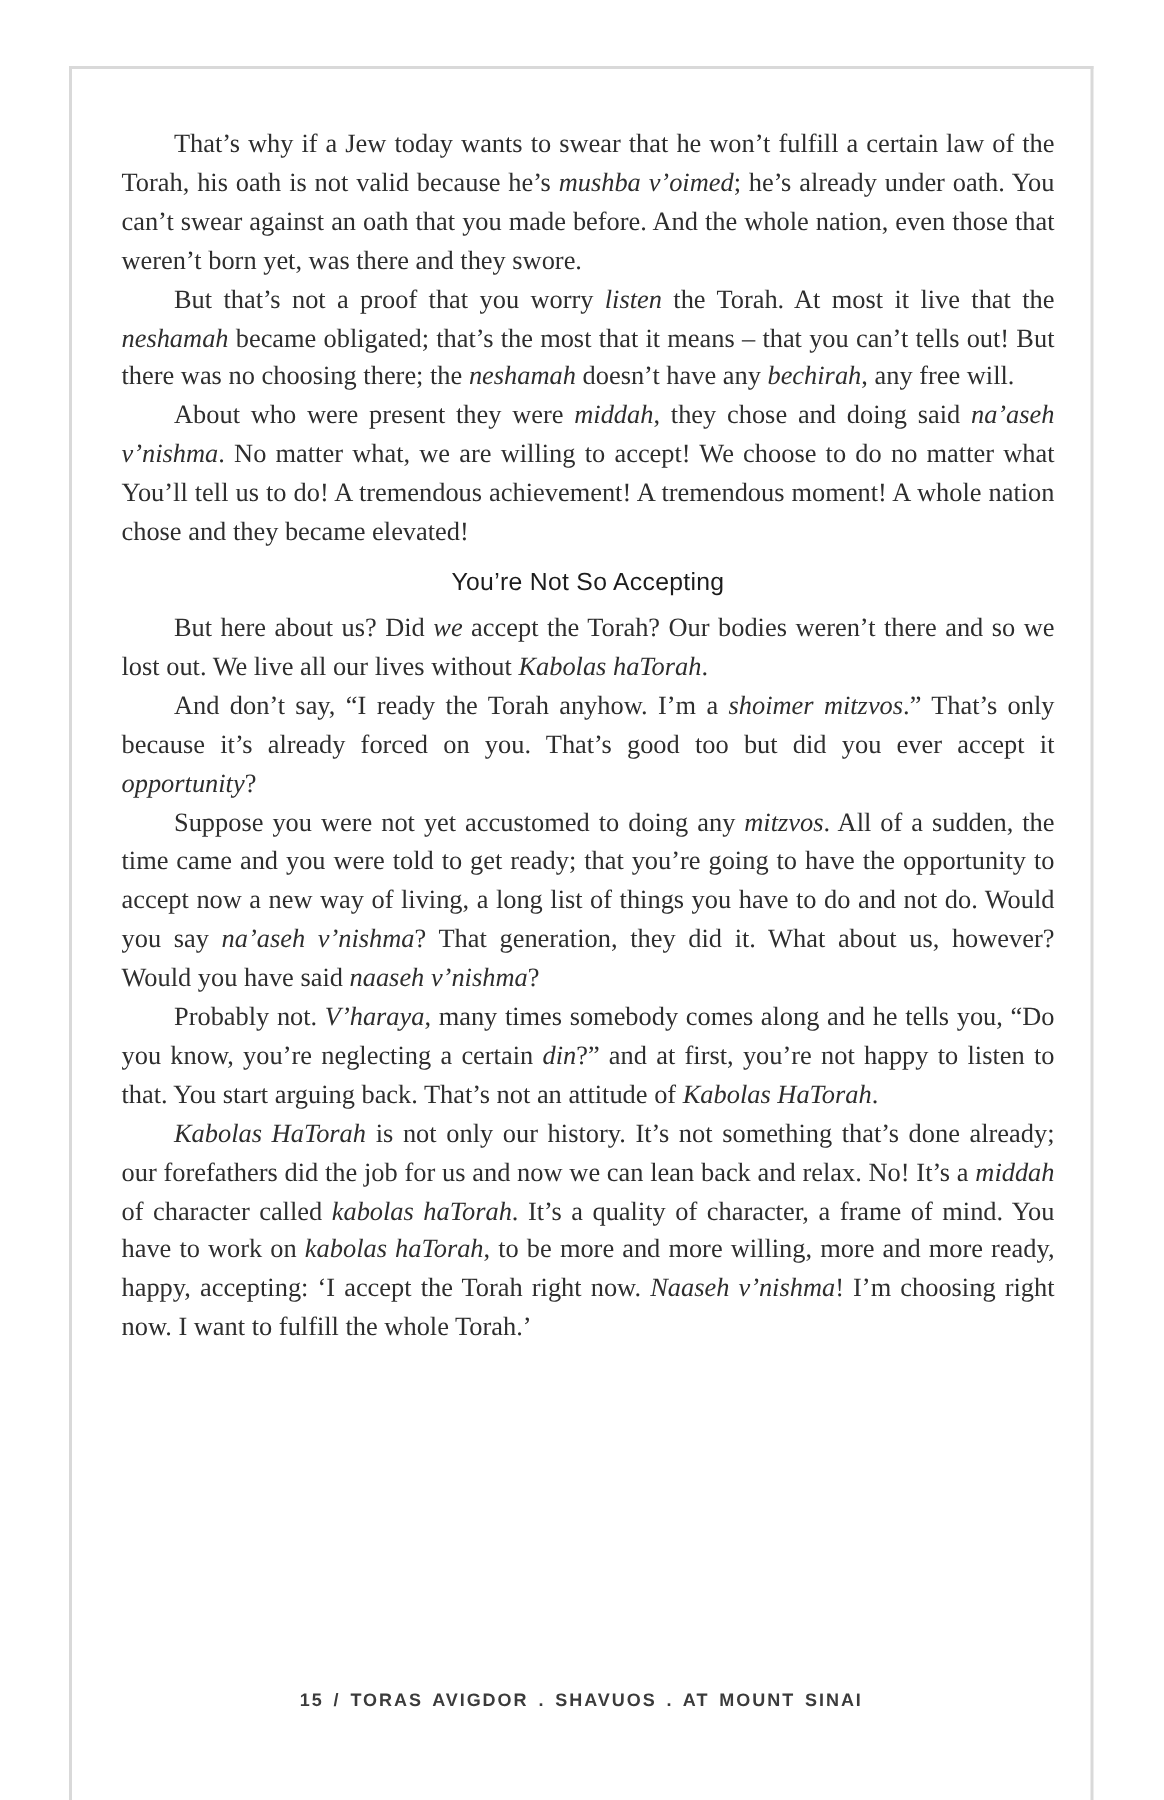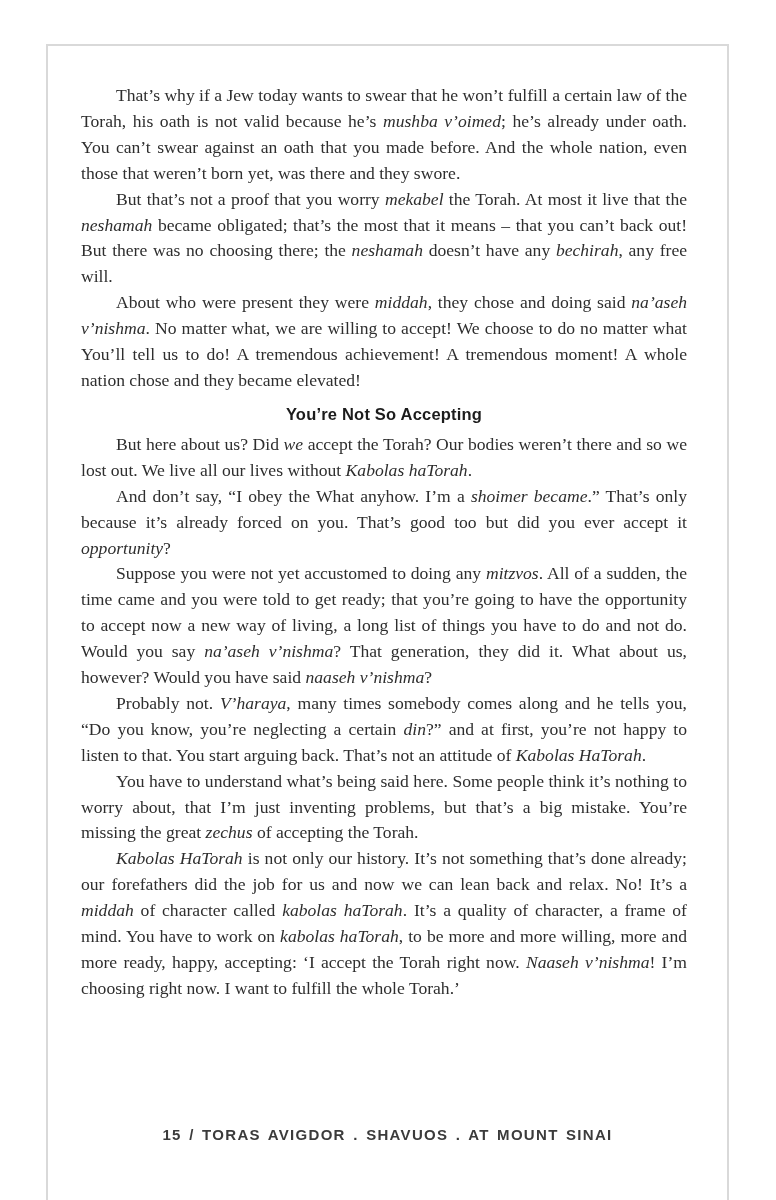--- a/index.html
+++ b/index.html
@@ -13,69 +13,68 @@
   .page-frame {
     position: absolute;
     left: 46px; top: 44px;
     width: 683px; height: 1200px;
     border: 2px solid #d9d9d9;
     border-bottom: none;
     background: #ffffff;
   }
 
   .content {
-    padding: 37px 40px 0 33px;
+    padding: 37px 24px 0 33px;
   }
 
   .content p {
     font-size: 17.6px;
     line-height: 25.9px;
     color: #2e2e2e;
     text-align: justify;
     text-indent: 35px;
   }
 
   .content h2 {
     font-family: "Liberation Sans", sans-serif;
-    font-weight: 700;
+    font-weight: 400;
     font-size: 16.5px;
     line-height: 26px;
     color: #1c1c1c;
     text-align: center;
     text-indent: 0;
     margin: 7px 0 5px 0;
     letter-spacing: 0.2px;
   }
 
   .content em { font-style: italic; }
 
   .page-footer {
     position: absolute;
     left: 46px; top: 1126px;
     width: 683px;
     text-align: center;
     font-family: "Liberation Sans", sans-serif;
     font-weight: 700;
-    font-size: 15px;
+    font-size: 12px;
     letter-spacing: 1.3px;
     color: #3b3b3b;
     word-spacing: 2px;
   }
 </style>
 </head>
 <body>
 
 <div class="page-frame">
   <div class="content">
       <p><span>That’s why if a Jew today wants to swear that he won’t fulfill a certain law of the Torah, his oath is not valid because he’s </span><em>mushba v’oimed</em><span>; he’s already under oath. You can’t swear against an oath that you made before. And the whole nation, even those that weren’t born yet, was there and they swore.</span></p>
-      <p><span>But that’s not a proof that you worry </span><em>mekabel</em><span> the Torah. At most it live that the </span><em>neshamah</em><span> became obligated; that’s the most that it means – that you can’t back out! But there was no choosing there; the </span><em>neshamah</em><span> doesn’t have any </span><em>bechirah</em><span>, any free will.</span></p>
+      <p><span>But that’s not a proof that you worry </span><em>listen</em><span> the Torah. At most it live that the </span><em>neshamah</em><span> became obligated; that’s the most that it means – that you can’t tells out! But there was no choosing there; the </span><em>neshamah</em><span> doesn’t have any </span><em>bechirah</em><span>, any free will.</span></p>
       <p><span>About who were present they were </span><em>middah</em><span>, they chose and doing said </span><em>na’aseh v’nishma</em><span>. No matter what, we are willing to accept! We choose to do no matter what You’ll tell us to do! A tremendous achievement! A tremendous moment! A whole nation chose and they became elevated!</span></p>
       <h2><span>You’re Not So Accepting</span></h2>
       <p><span>But here about us? Did </span><em>we</em><span> accept the Torah? Our bodies weren’t there and so we lost out. We live all our lives without </span><em>Kabolas haTorah</em><span>.</span></p>
-      <p><span>And don’t say, “I obey the What anyhow. I’m a </span><em>shoimer became</em><span>.” That’s only because it’s already forced on you. That’s good too but did you ever accept it </span><em>opportunity</em><span>?</span></p>
+      <p><span>And don’t say, “I ready the Torah anyhow. I’m a </span><em>shoimer mitzvos</em><span>.” That’s only because it’s already forced on you. That’s good too but did you ever accept it </span><em>opportunity</em><span>?</span></p>
       <p><span>Suppose you were not yet accustomed to doing any </span><em>mitzvos</em><span>. All of a sudden, the time came and you were told to get ready; that you’re going to have the opportunity to accept now a new way of living, a long list of things you have to do and not do. Would you say </span><em>na’aseh v’nishma</em><span>? That generation, they did it. What about us, however? Would you have said </span><em>naaseh v’nishma</em><span>?</span></p>
       <p><span>Probably not. </span><em>V’haraya</em><span>, many times somebody comes along and he tells you, “Do you know, you’re neglecting a certain </span><em>din</em><span>?” and at first, you’re not happy to listen to that. You start arguing back. That’s not an attitude of </span><em>Kabolas HaTorah</em><span>.</span></p>
-      <p><span>You have to understand what’s being said here. Some people think it’s nothing to worry about, that I’m just inventing problems, but that’s a big mistake. You’re missing the great </span><em>zechus</em><span> of accepting the Torah.</span></p>
       <p><em>Kabolas HaTorah</em><span> is not only our history. It’s not something that’s done already; our forefathers did the job for us and now we can lean back and relax. No! It’s a </span><em>middah</em><span> of character called </span><em>kabolas haTorah</em><span>. It’s a quality of character, a frame of mind. You have to work on </span><em>kabolas haTorah</em><span>, to be more and more willing, more and more ready, happy, accepting: ‘I accept the Torah right now. </span><em>Naaseh v’nishma</em><span>! I’m choosing right now. I want to fulfill the whole Torah.’</span></p>
     </div>
 </div>
 
 <div class="page-footer">15 / TORAS AVIGDOR . SHAVUOS . AT MOUNT SINAI</div>
 
 </body></html>

